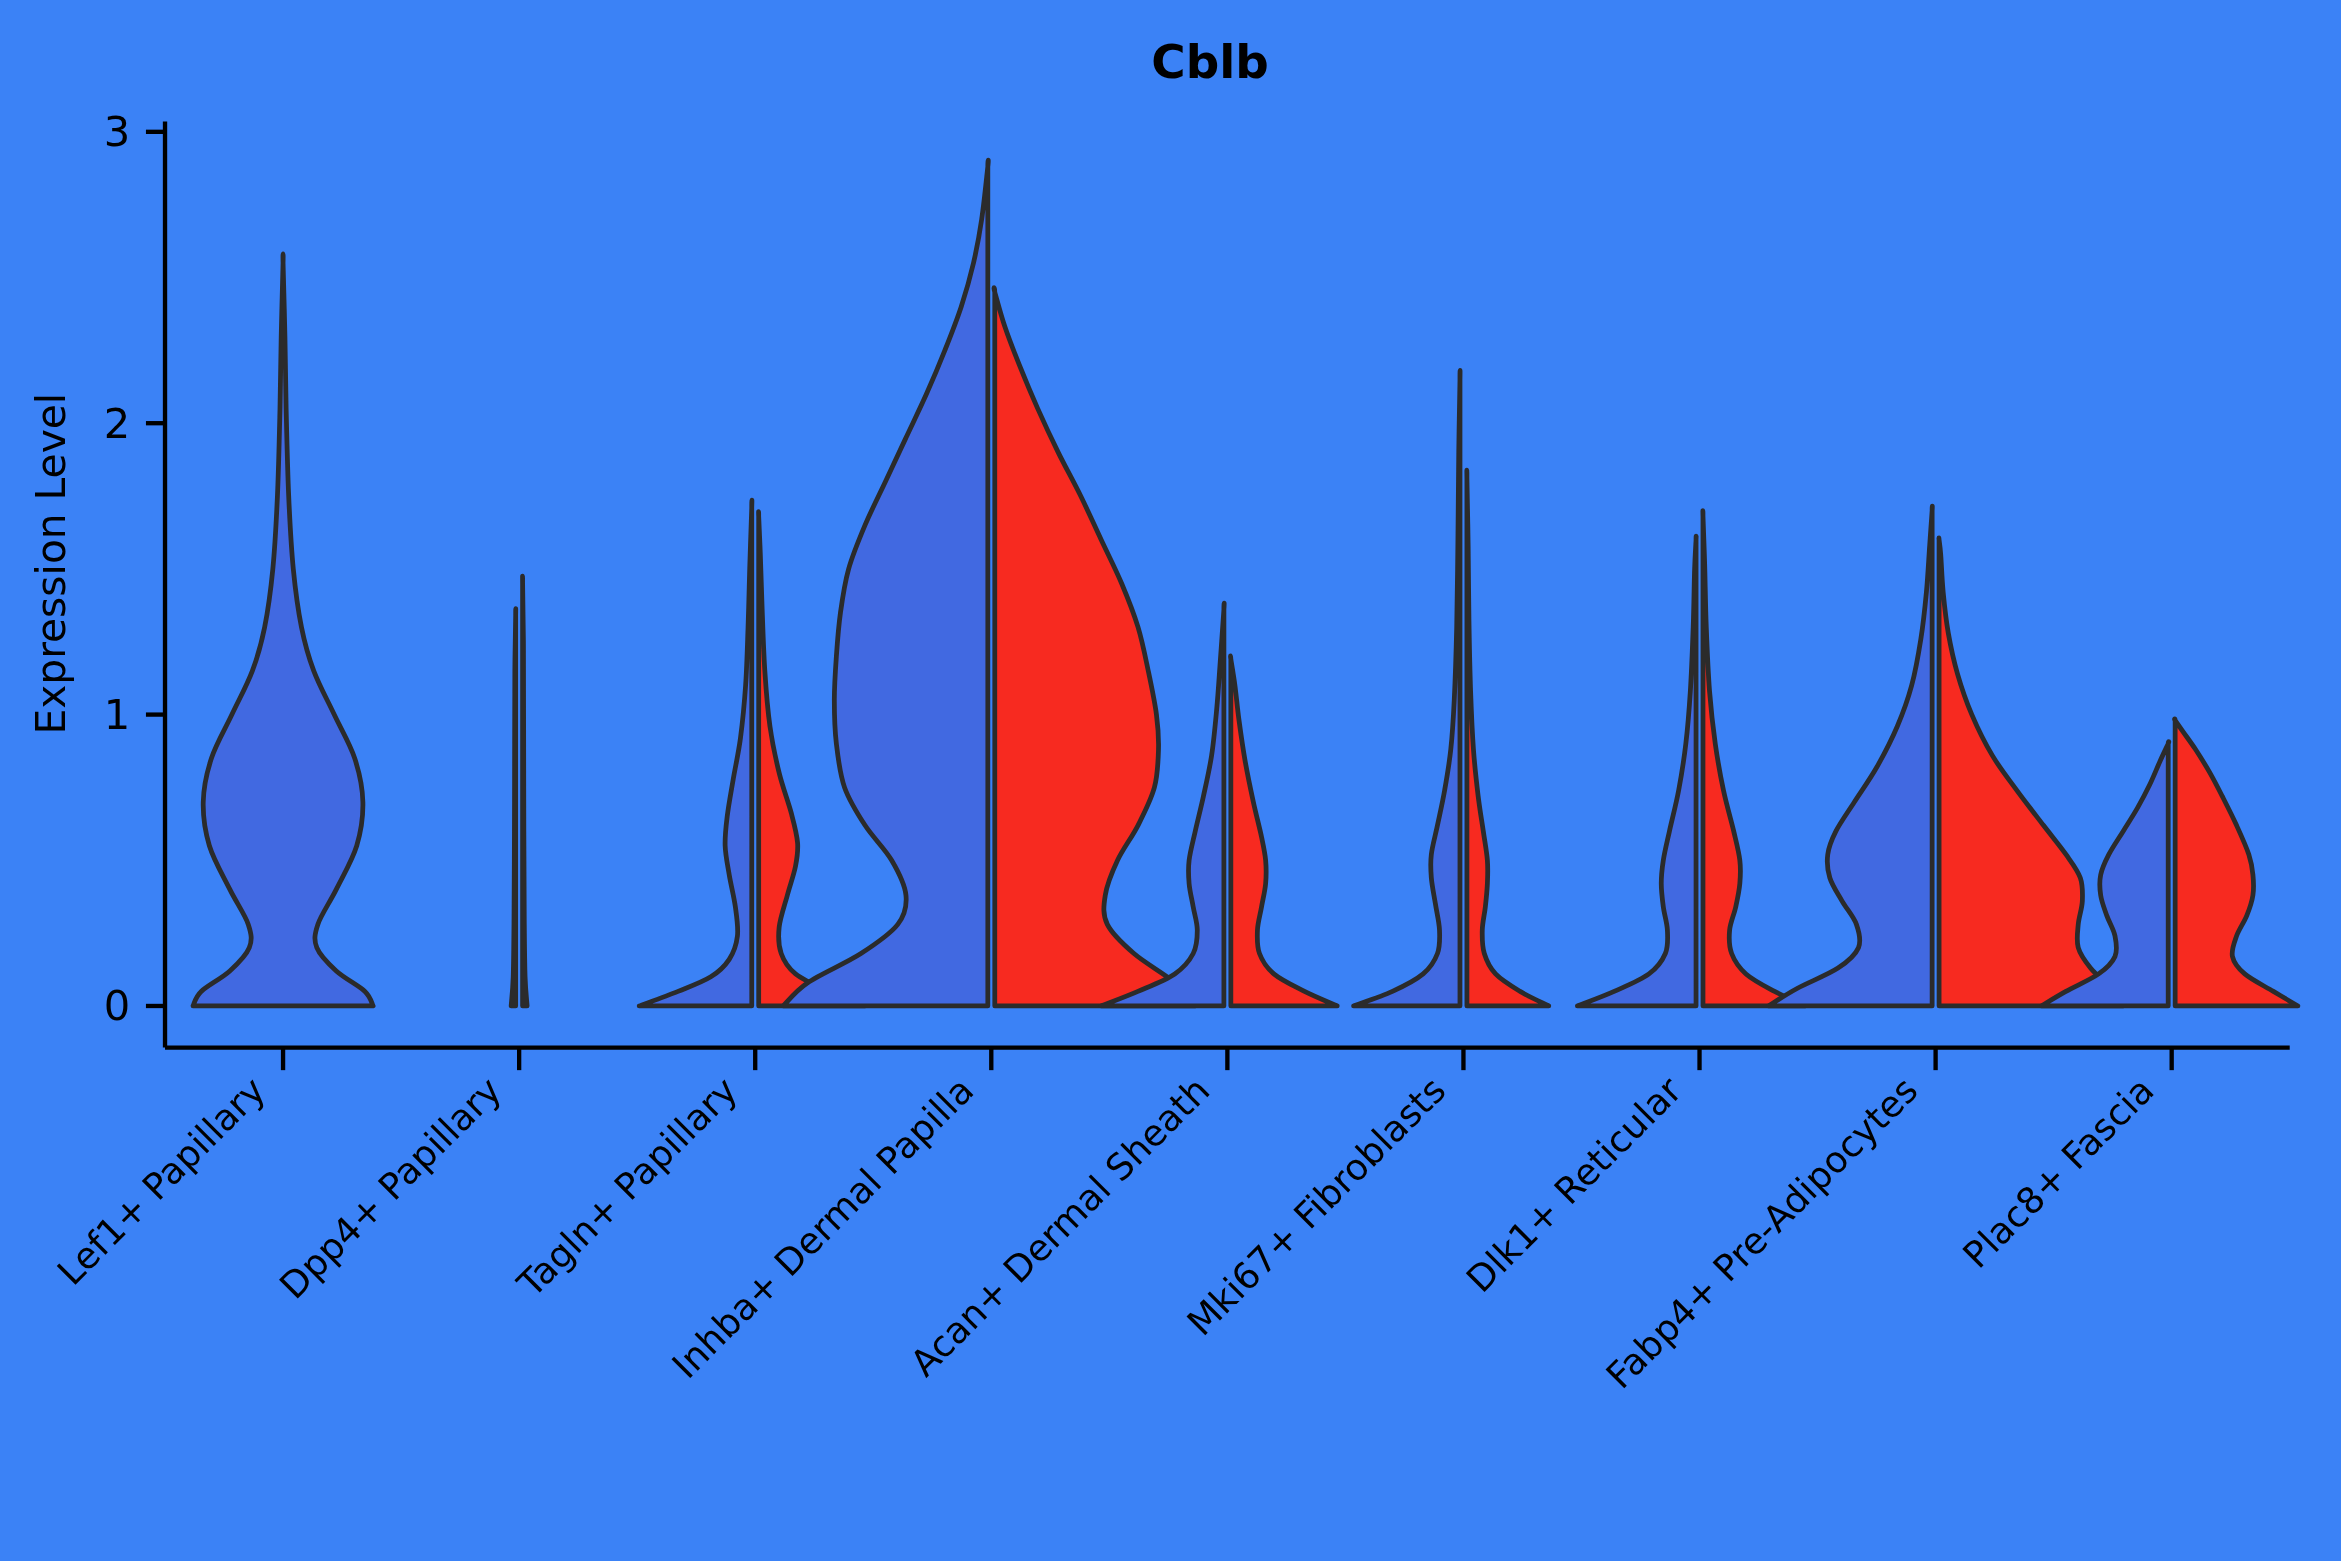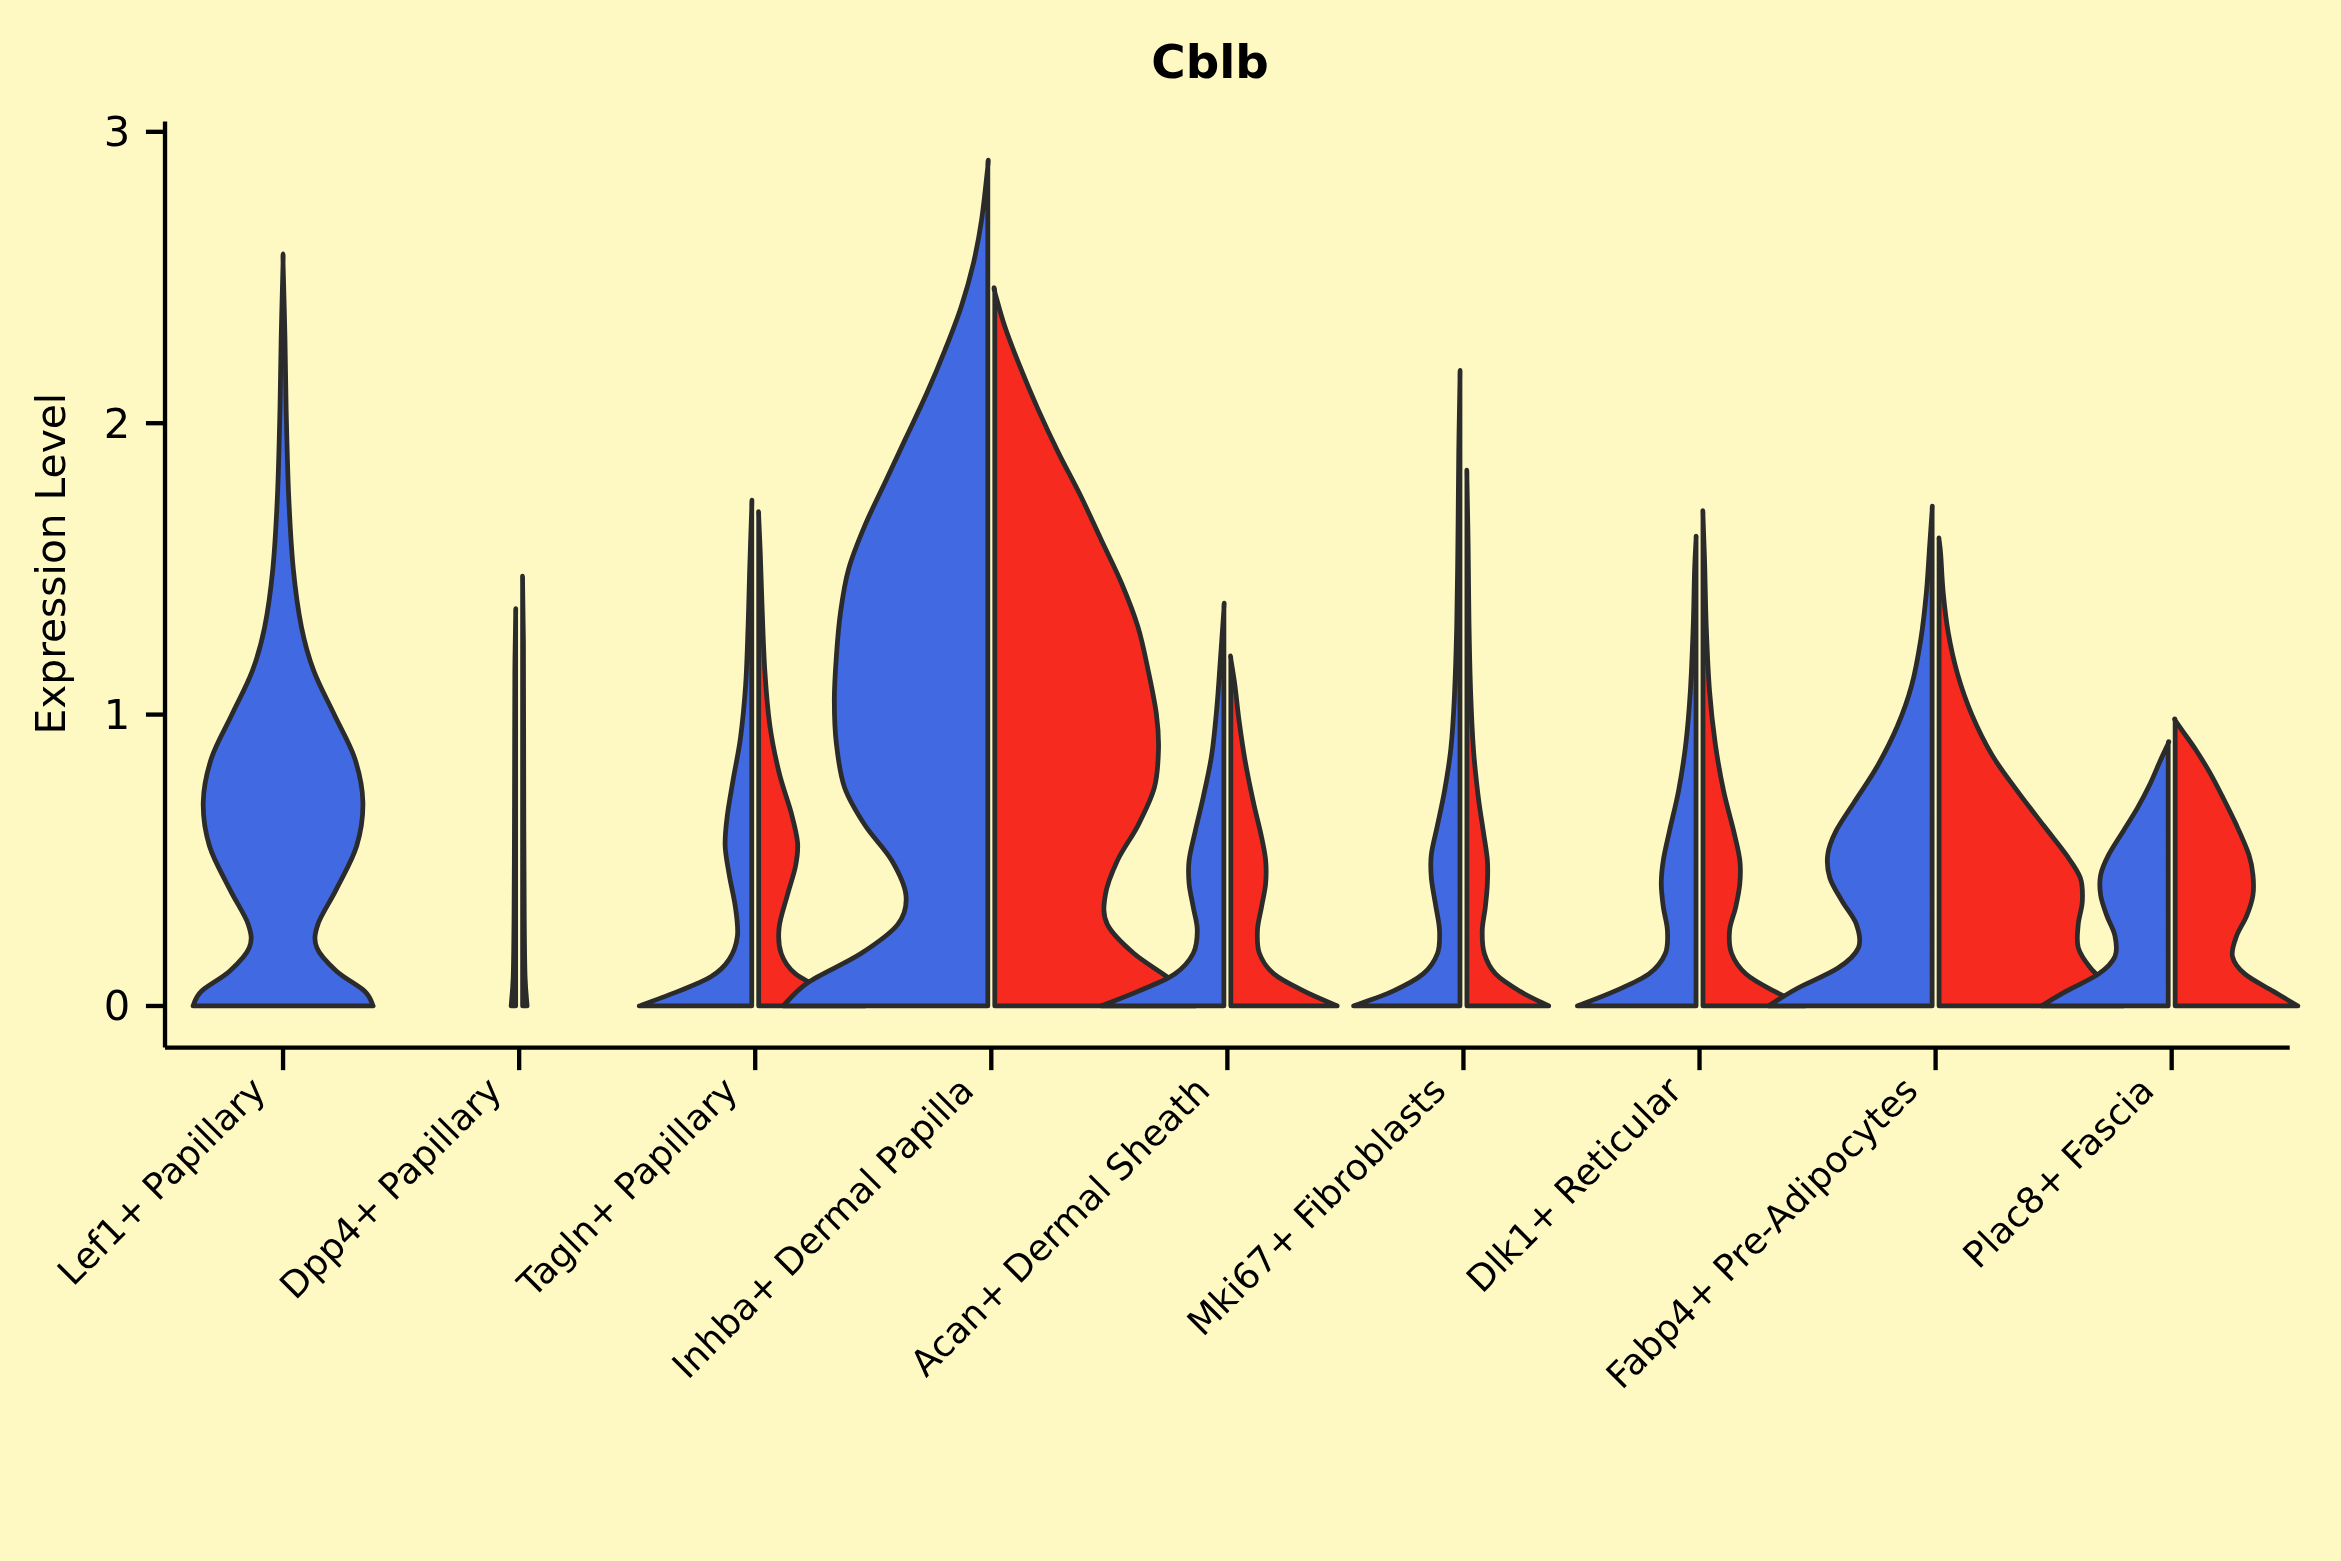--- a/index.html
+++ b/index.html
@@ -10,21 +10,21 @@
   body {
     width: 2342px;
     height: 1561px;
     font-family: "DejaVu Sans", "Liberation Sans", sans-serif;
     overflow: hidden;
   }
   #figure {
     position: relative;
     width: 2342px;
     height: 1561px;
-    background: #fef9c3;
+    background: #3b82f6;
   }
   #plot-svg {
     position: absolute;
     left: 0;
     top: 0;
     width: 2342px;
     height: 1561px;
     display: block;
   }
   .plot-title {

